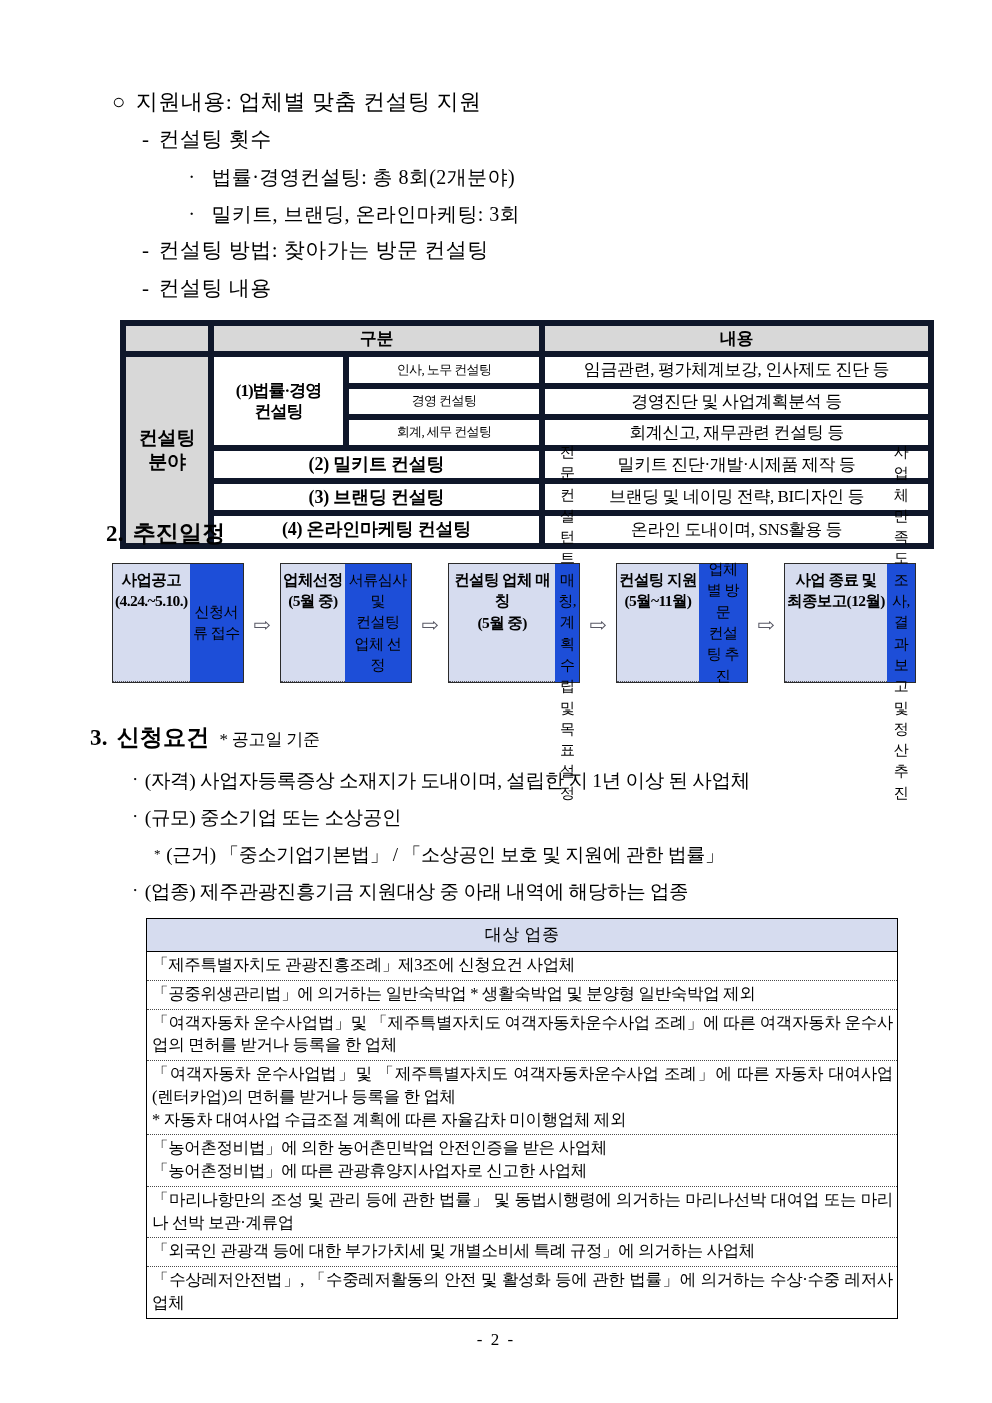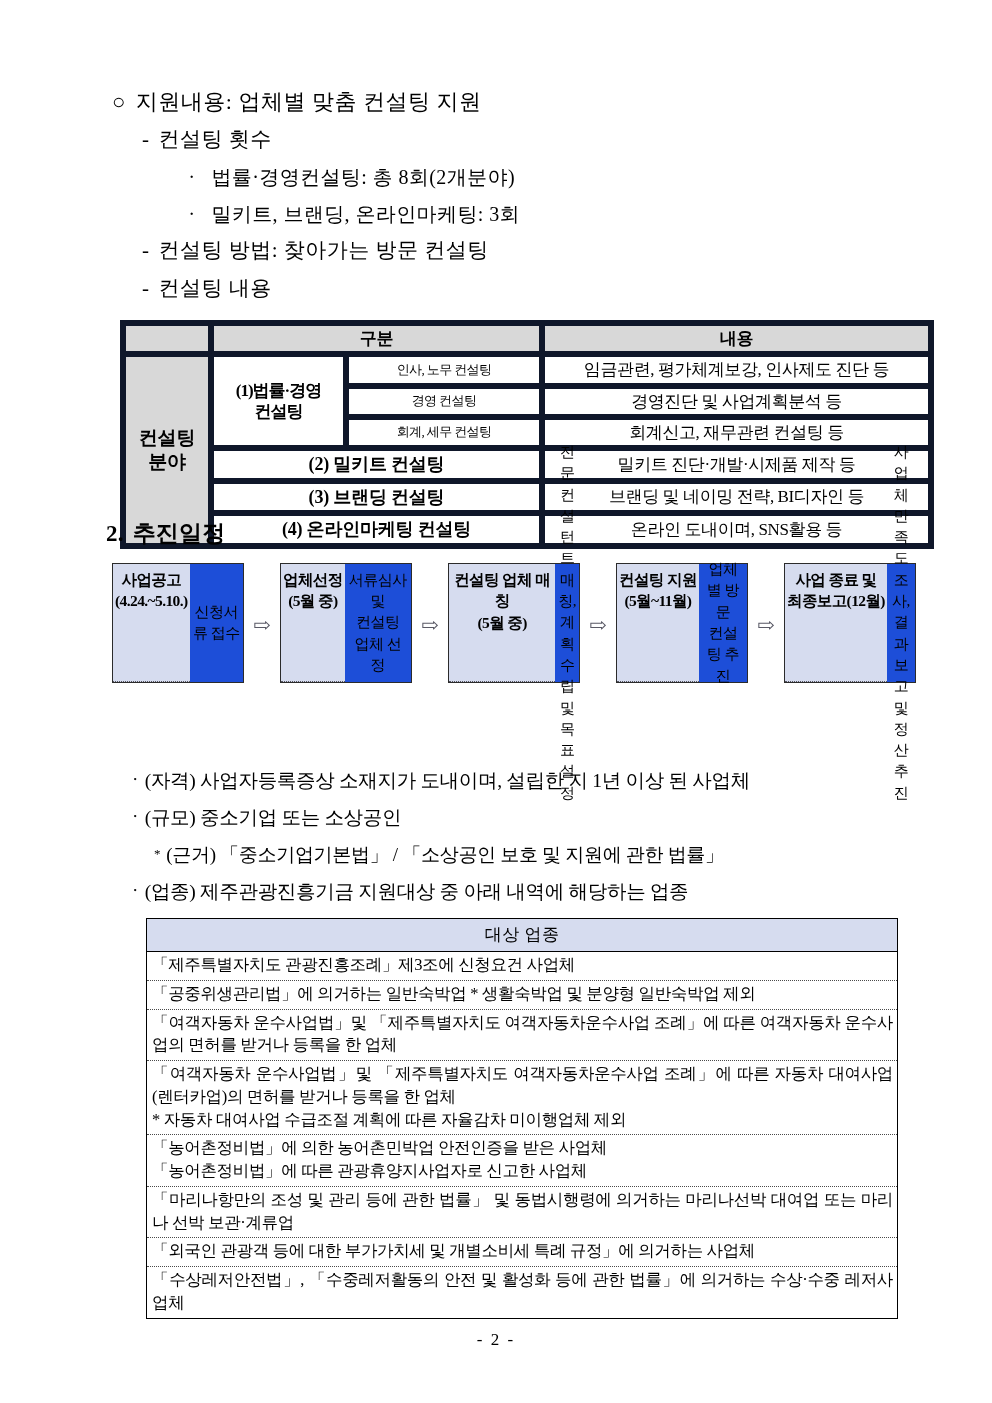--- a/index.html
+++ b/index.html
@@ -388,20 +388,23 @@
         <div>
           <div>사업체 만족도</div>
           <div>조사, 결과보고</div>
           <div>및 정산 추진</div>
         </div>
       </div>
     </div>
 
   </div>
 
+  <div class="sec-head" id="sec3-head">
+    <span class="num">3.</span><span>신청요건</span><span class="note">* 공고일 기준</span>
+  </div>
 
   <div class="req-block">
     <div class="req-line">
       <span class="mk">・</span><span>(자격) 사업자등록증상 소재지가 도내이며, 설립한 지 1년 이상 된 사업체</span>
     </div>
     <div class="req-line">
       <span class="mk">・</span><span>(규모) 중소기업 또는 소상공인</span>
     </div>
     <div class="req-sub">
       <span class="mk">*</span><span>(근거) 「중소기업기본법」 / 「소상공인 보호 및 지원에 관한 법률」</span>

